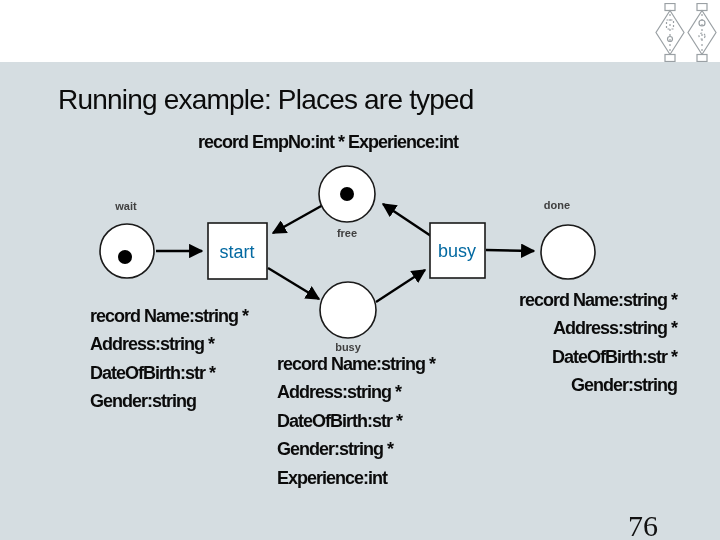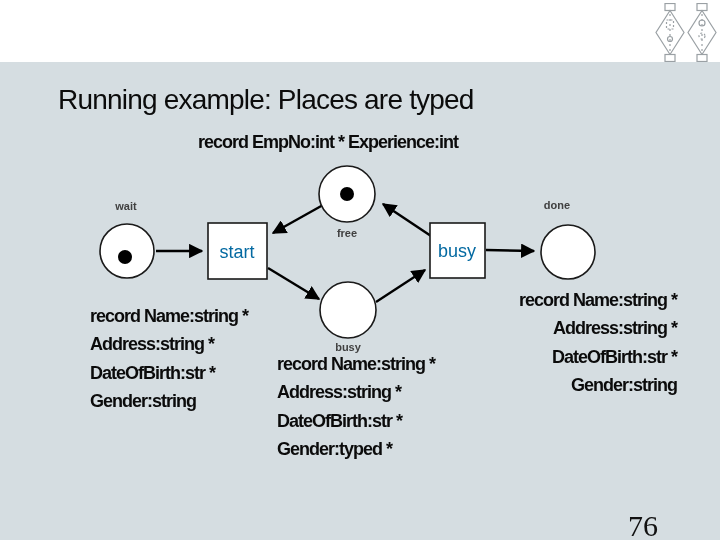--- a/index.html
+++ b/index.html
@@ -108,21 +108,22 @@
   <div>record Name:string *</div>
   <div>Address:string *</div>
   <div>DateOfBirth:str *</div>
   <div>Gender:string</div>
 </div>
 
 <div class="record mid-record">
   <div>record Name:string *</div>
   <div>Address:string *</div>
   <div>DateOfBirth:str *</div>
-  <div>Gender:typed *</div>
+  <div>Gender:string *</div>
+  <div>Experience:int</div>
 </div>
 
 <div class="record right-record">
   <div>record Name:string *</div>
   <div>Address:string *</div>
   <div>DateOfBirth:str *</div>
   <div>Gender:string</div>
 </div>
 
 <div class="page-number">76</div>

